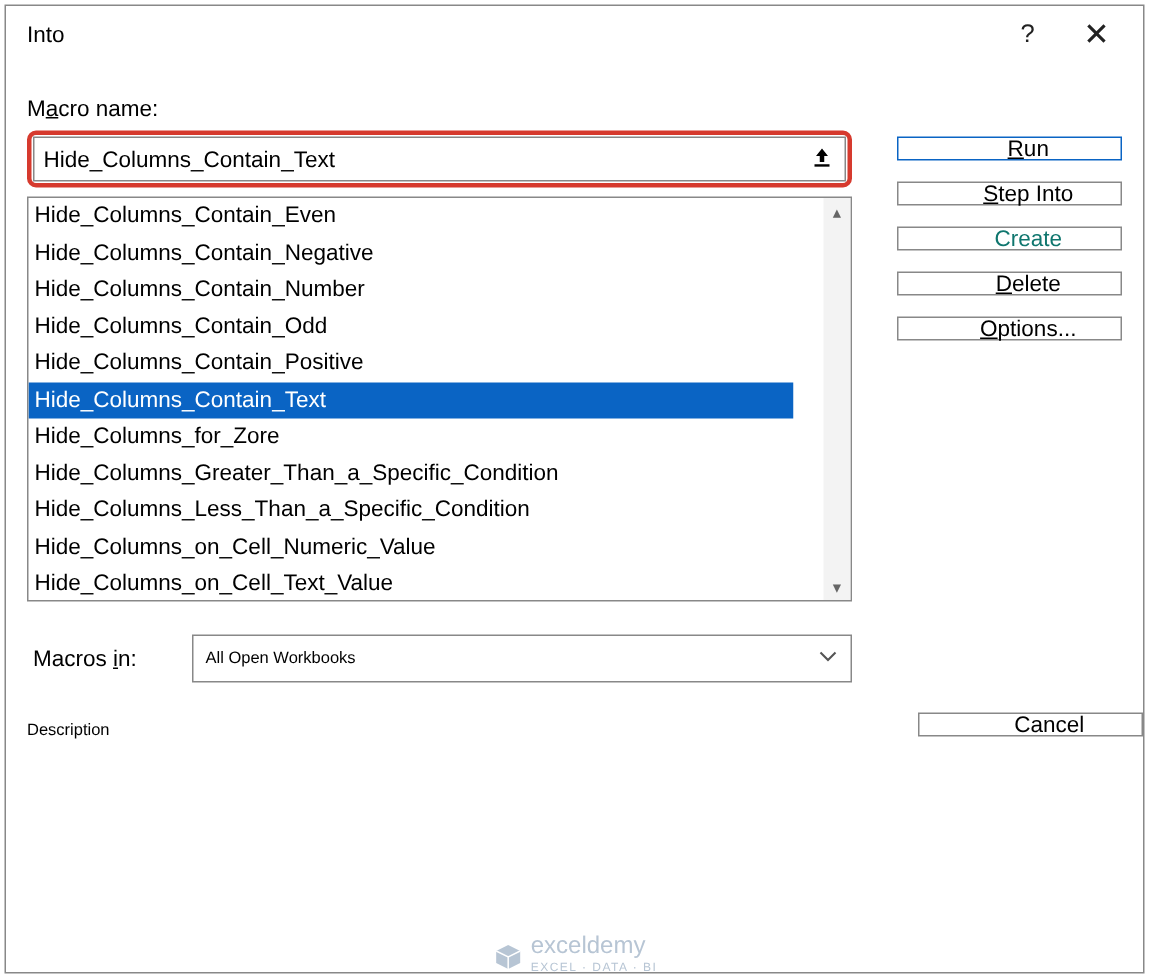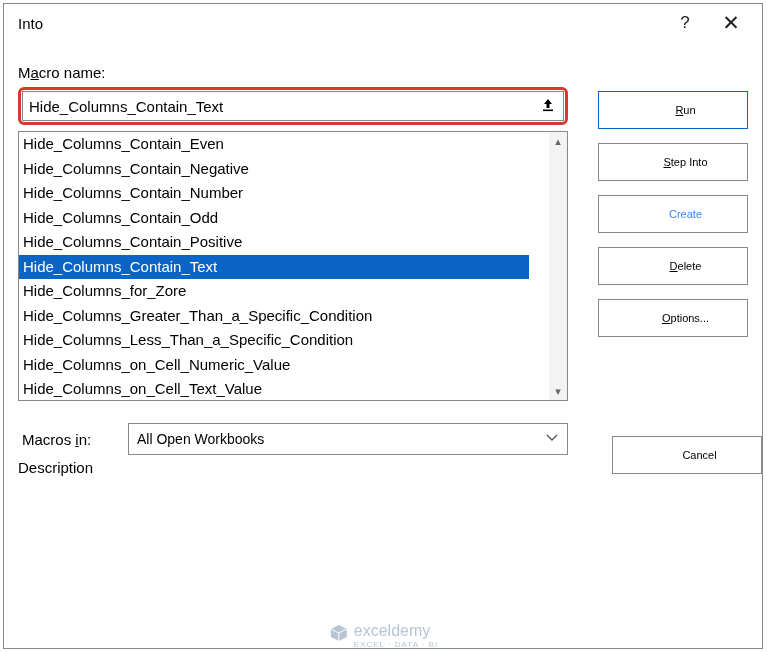--- a/index.html
+++ b/index.html
@@ -24,31 +24,31 @@
   .list { flex: 1; overflow: hidden; }
   .item { font-size: 15px; padding: 1px 4px; line-height: 22.5px; white-space: nowrap; }
   .item.sel { background: #0a64c4; color: #fff; }
   .scrollbar { width: 18px; background: #f3f3f3; position: relative; }
   .sarrow { position: absolute; left: 0; width: 18px; height: 18px; display: flex; align-items: center; justify-content: center; color: #666; font-size: 11px; }
   .sarrow.up { top: 0; }
   .sarrow.down { bottom: 0; }
 
   .macros-in { display: flex; align-items: center; gap: 14px; margin-top: 22px; }
   .macros-in .label { width: 88px; margin: 4px; }
-  .select { flex: 1; border: 1px solid #888; height: 32px; display: flex; align-items: center; padding: 0 8px; font-size: 14px; position: relative; }
+  .select { flex: 1; border: 1px solid #888; height: 32px; display: flex; align-items: center; padding: 0 8px; font-size: 11px; position: relative; }
   .select .chev { position: absolute; right: 8px; top: 7px; color: #555; }
 
-  .desclabel { margin-top: 4px; font-size: 15px; }
+  .desclabel { margin-top: 26px; font-size: 11px; }
 
-  .btn { border: 1px solid #888; height: 38px; font-size: 11px; background: #fff; display: flex; align-items: center; justify-content: center; cursor: pointer; padding-left: 25px; }
+  .btn { border: 1px solid #888; height: 16px; font-size: 15px; background: #fff; display: flex; align-items: center; justify-content: center; cursor: pointer; padding-left: 25px; }
   .btn.primary { border: 1.5px solid #0a64c4; }
-  .btn.disabled { color: #3b82f6; }
+  .btn.disabled { color: #0f766e; }
   .rightcol .btn { width: 150px; }
 
-  .watermark { position: absolute; left: 50%; top: 580px; transform: translateX(-50%); color: #b7c5d4; display: flex; align-items: flex-start; gap: 4px; font-size: 16px; }
+  .watermark { position: absolute; left: 50%; top: 580px; transform: translateX(-50%); color: #b7c5d4; display: flex; align-items: flex-end; gap: 4px; font-size: 16px; }
   .watermark .sub { font-size: 8px; letter-spacing: 1px; display: block; }
 
   .cancelwrap { position: absolute; right: 0; bottom: 14px; }
   .cancelwrap .btn { width: 150px; }
 </style>
 </head>
 <body>
 
 <div class="dialog">
 

